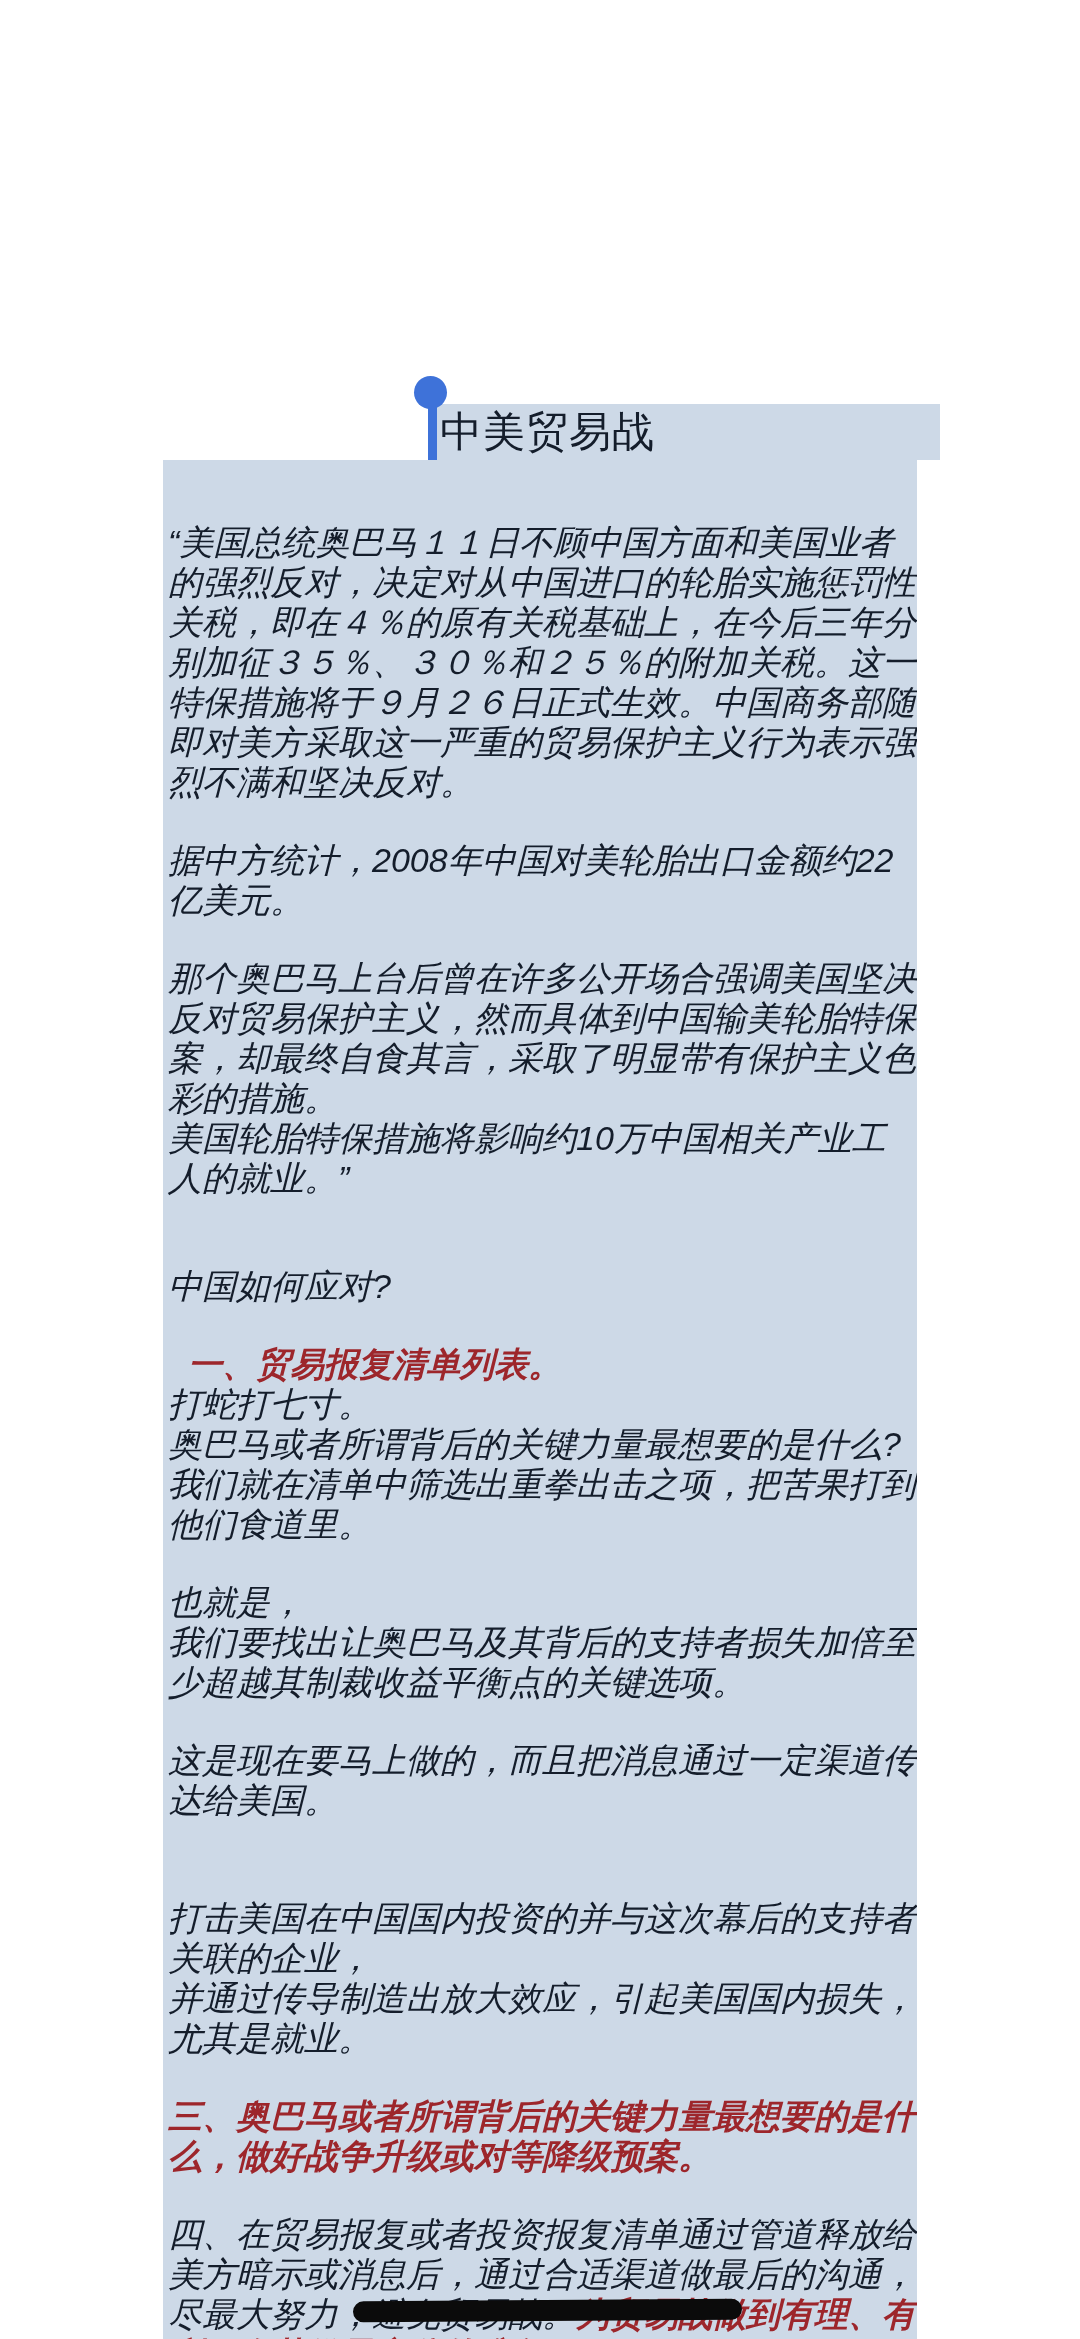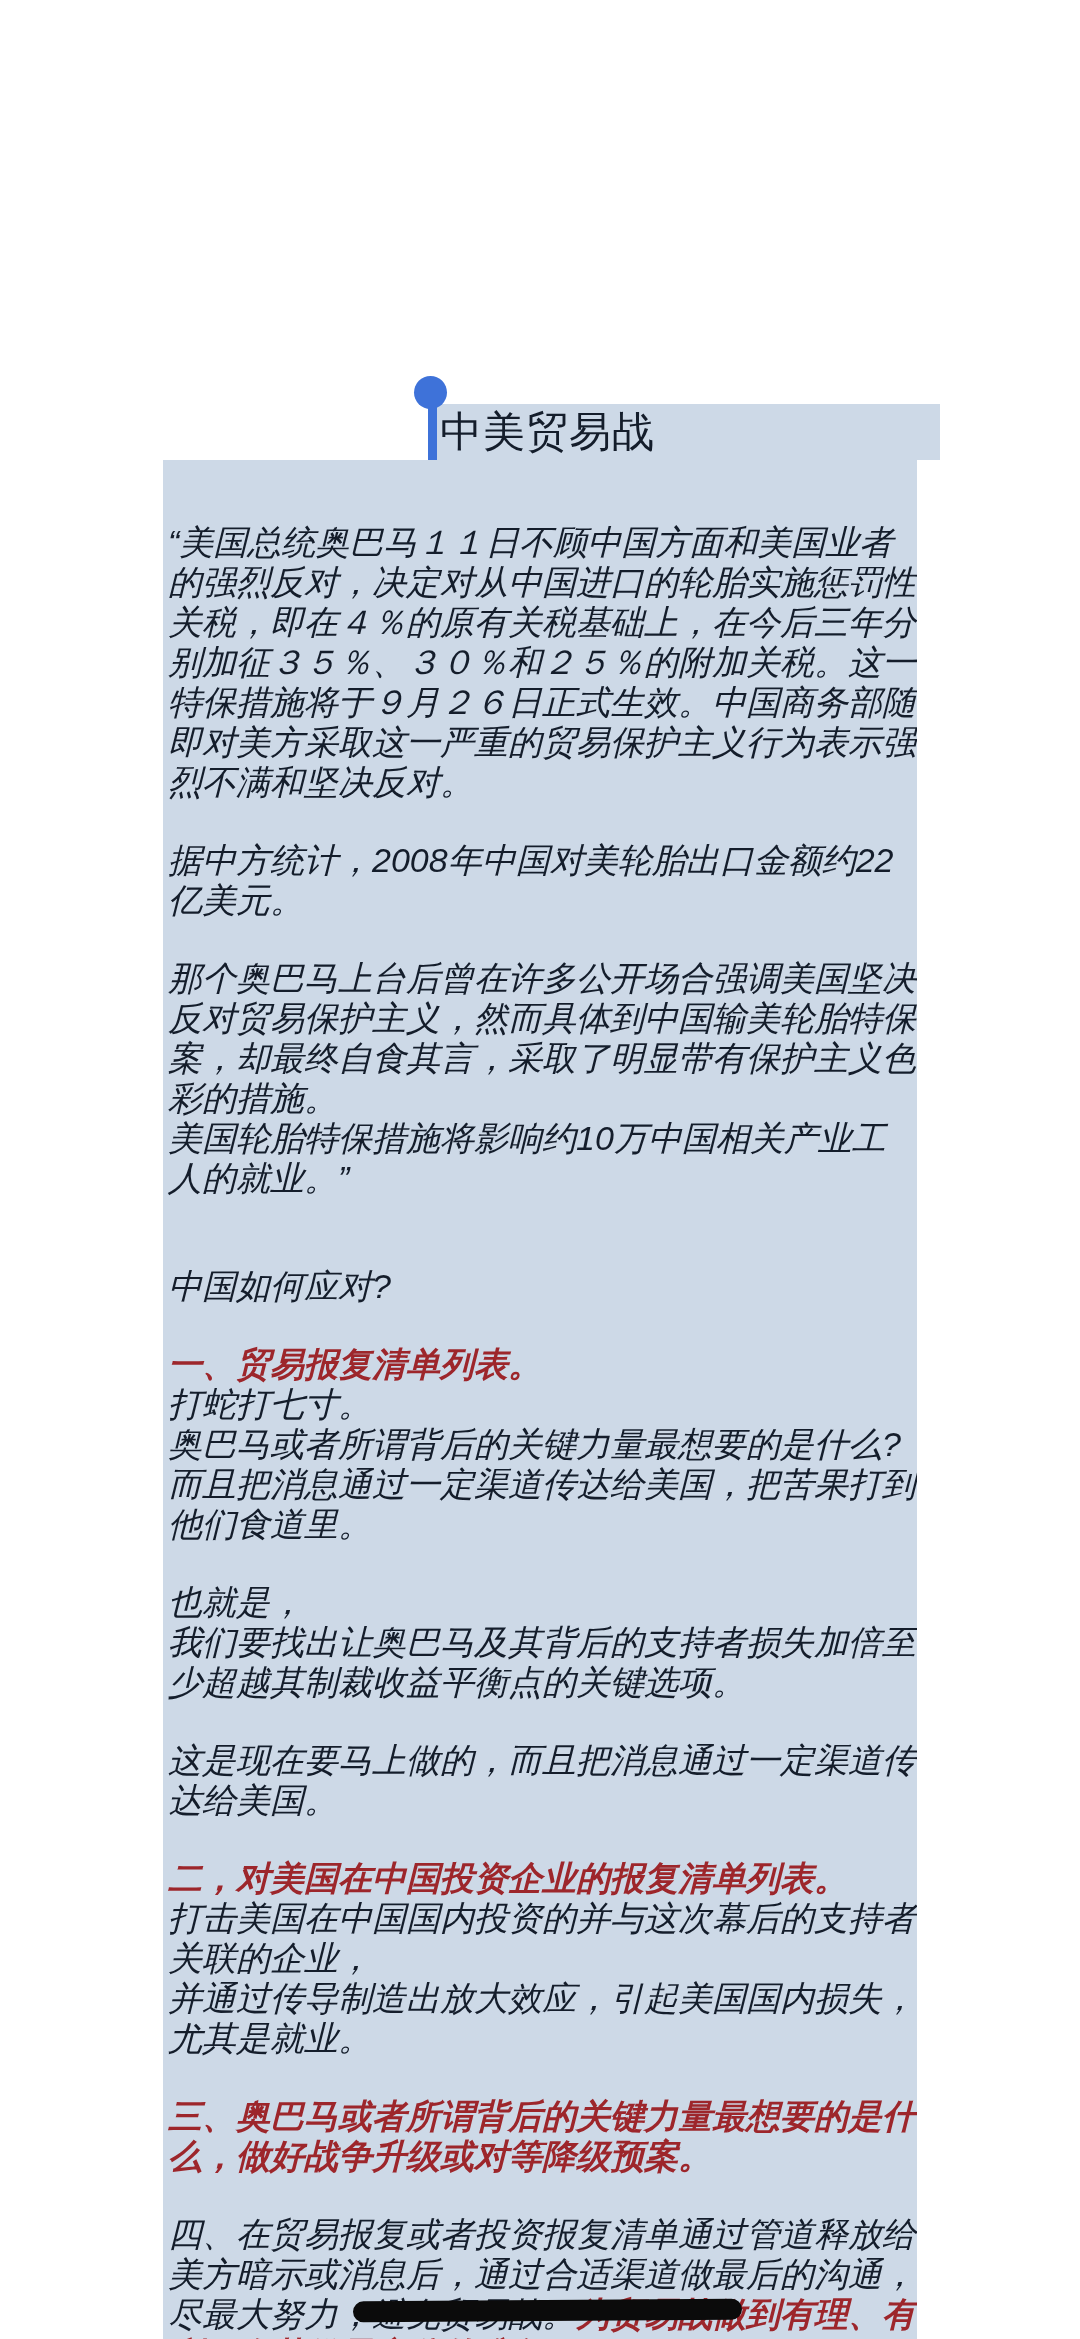--- a/index.html
+++ b/index.html
@@ -42,21 +42,21 @@
   .panel{
     position:absolute;left:163px;top:460px;width:754px;height:1879px;
     background:var(--panel-bg);
     padding:62px 0 0 5px;
     font-size:34px;line-height:40px;
     overflow:hidden;
   }
   .panel p{margin:0 0 38px 0;font-style:italic;}
   .quote{font-style:italic;}
   .question{padding-top:30px;}
-  .red-heading{color:var(--accent-red);font-weight:700;}
+  .red-heading{color:var(--accent-red);font-weight:700;margin-left:20px;}
   .red-inline{color:var(--accent-red);font-weight:700;}
   
   .redaction-bar{
     position:absolute;left:353px;top:2300px;width:389px;height:21px;
     background:var(--redaction);border-radius:11px;z-index:6;
     transform:rotate(-0.4deg);
   }
 </style>
 </head>
 <body>
@@ -80,32 +80,32 @@
     <span>那个奥巴马上台后曾在许多公开场合强调美国坚决反对贸易保护主义，然而具体到中国输美轮胎特保案，却最终自食其言，采取了明显带有保护主义色彩的措施。</span><br>
     <span>美国轮胎特保措施将影响约10万中国相关产业工人的就业。”</span>
   </p>
 
   <p class="question">中国如何应对?</p>
 
   <p>
     <span class="red-heading">一、贸易报复清单列表。</span><br>
     <span>打蛇打七寸。</span><br>
     <span>奥巴马或者所谓背后的关键力量最想要的是什么?</span><br>
-    <span>而且把消息通过一定渠道传达给美国，把苦果打到他们食道里。</span>
+    <span>我们就在清单中筛选出重拳出击之项，把苦果打到他们食道里。</span>
   </p>
 
   <p>
     <span>也就是，</span><br>
     <span>我们要找出让奥巴马及其背后的支持者损失加倍至少超越其制裁收益平衡点的关键选项。</span>
   </p>
 
   <p>这是现在要马上做的，而且把消息通过一定渠道传达给美国。</p>
 
   <p>
-    <span class="red-heading">二，对美国在中国投资企业的报复清单列表。</span><br>
+    <br>
     <span>打击美国在中国国内投资的并与这次幕后的支持者关联的企业，</span><br>
     <span>并通过传导制造出放大效应，引起美国国内损失，尤其是就业。</span>
   </p>
 
   <p class="red-heading">三、奥巴马或者所谓背后的关键力量最想要的是什么，做好战争升级或对等降级预案。</p>
 
   <p>
     <span>四、在贸易报复或者投资报复清单通过管道释放给美方暗示或消息后，通过合适渠道做最后的沟通，尽最大努力，避免贸易战。</span><span class="red-inline">为贸易战做到有理、有利、有节做最充分的准备。</span>
   </p>
 

